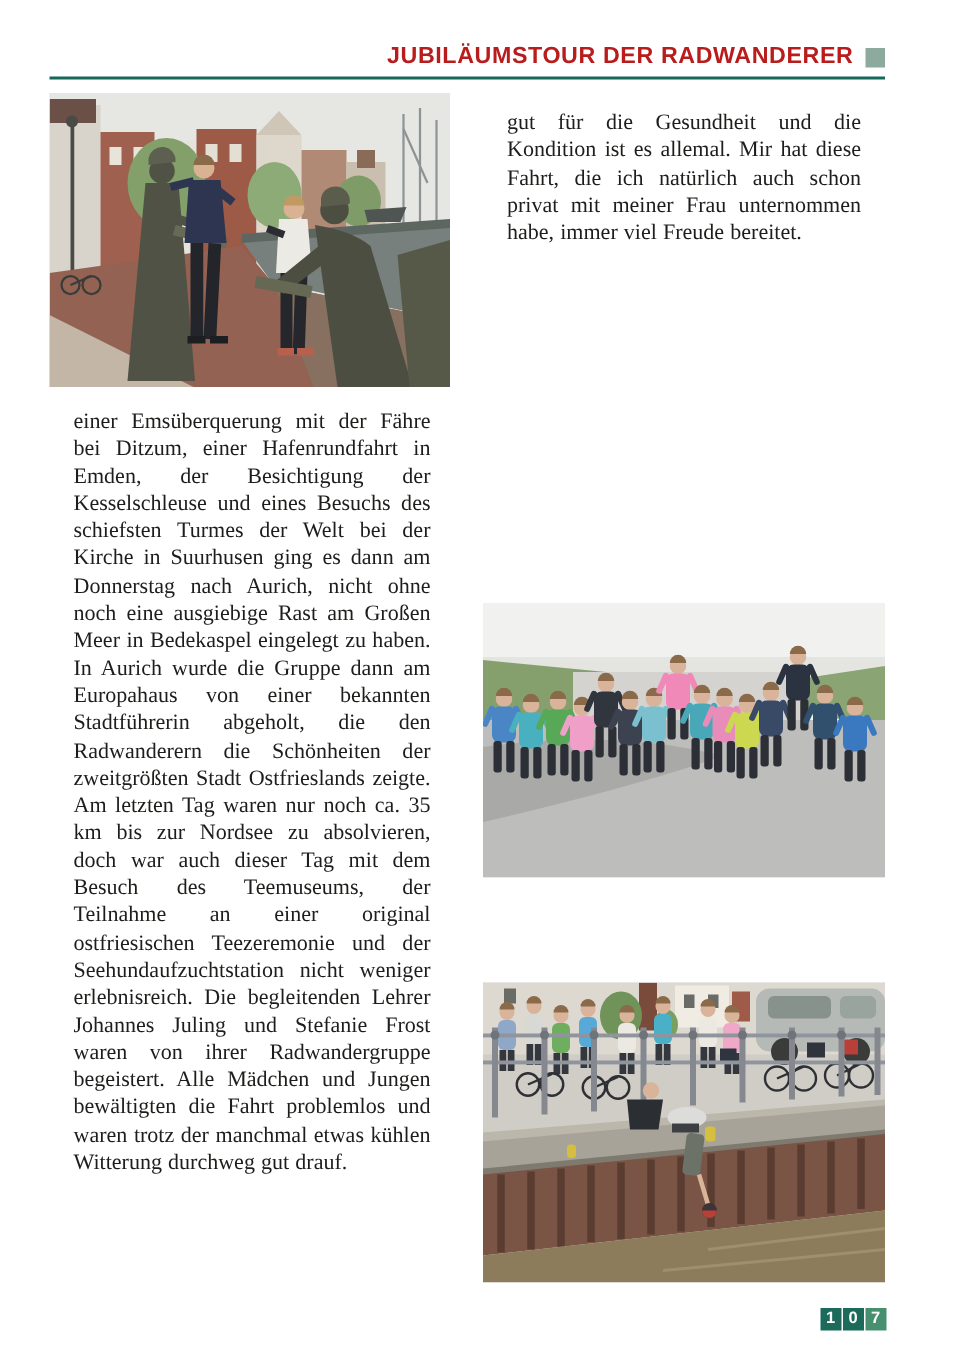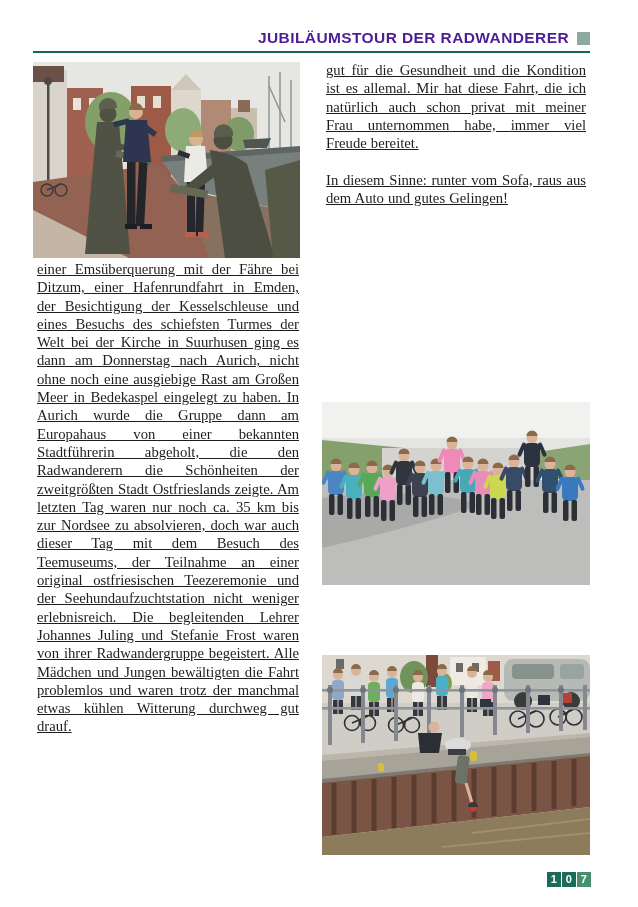--- a/index.html
+++ b/index.html
@@ -8,31 +8,31 @@
     font-family:"Liberation Serif","DejaVu Serif",serif;color:#1d1d1b;
     overflow:hidden;
   }
   
   .header{
     position:absolute;top:29px;left:33px;width:557px;height:18px;
     display:flex;justify-content:flex-end;align-items:center;gap:8px;
   }
   .header-title{
     font-family:"Liberation Sans","DejaVu Sans",sans-serif;
-    font-weight:bold;font-size:15.5px;letter-spacing:0.4px;color:#4c1d95;
+    font-weight:bold;font-size:15.5px;letter-spacing:0.4px;color:#b91c1c;
     white-space:nowrap;
   }
   .header-square{width:13px;height:13px;background:#8cab9e;flex:0 0 auto;}
   .header-rule{position:absolute;top:51px;left:33px;width:557px;height:2px;background:#15695a;}
   
   .col{
     font-size:14.7px;line-height:18.3px;text-align:justify;
     hyphens:auto;-webkit-hyphens:auto;word-spacing:0.4px;
   }
-  .col p{margin:4px;text-decoration:underline;}
+  .col p{margin:16px;}
   .col p + p{margin-top:18.3px;}
   #left-col{position:absolute;left:33px;top:256px;width:270px;}
   #right-col{position:absolute;left:322px;top:57px;width:268px;}
   .signature{margin-top:18.3px;}
   
   .photo{position:absolute;overflow:hidden;background:#ddd;}
   .photo svg{display:block;width:100%;height:100%;}
   #photo1{left:33px;top:62px;width:267px;height:196px;}
   #photo2{left:322px;top:402px;width:268px;height:183px;}
   #photo3{left:322px;top:655px;width:268px;height:200px;}
@@ -153,21 +153,20 @@
     <polygon points="232,108 267,98 267,196 240,196" fill="#565948"></polygon>
   </svg>
 </figure>
 
 <div class="col" id="left-col">
   <p>einer Emsüberquerung mit der Fähre bei Ditzum, einer Hafenrundfahrt in Emden, der Besichtigung der Kesselschleuse und eines Besuchs des schiefsten Turmes der Welt bei der Kirche in Suurhusen ging es dann am Donnerstag nach Aurich, nicht ohne noch eine ausgiebige Rast am Großen Meer in Bedekaspel eingelegt zu haben. In Aurich wurde die Gruppe dann am Europahaus von einer bekannten Stadtführerin abgeholt, die den Radwanderern die Schönheiten der zweitgrößten Stadt Ostfrieslands zeigte. Am letzten Tag waren nur noch ca. 35 km bis zur Nordsee zu absolvieren, doch war auch dieser Tag mit dem Besuch des Teemuseums, der Teilnahme an einer original ostfriesischen Teezeremonie und der Seehundaufzuchtstation nicht weniger erlebnisreich. Die begleitenden Lehrer Johannes Juling und Stefanie Frost waren von ihrer Radwandergruppe begeistert. Alle Mädchen und Jungen bewältigten die Fahrt problemlos und waren trotz der manchmal etwas kühlen Witterung durchweg gut drauf.</p>
 </div>
 
 <div class="col" id="right-col">
   <p>gut für die Gesundheit und die Kondition ist es allemal. Mir hat diese Fahrt, die ich natürlich auch schon privat mit meiner Frau unternommen habe, immer viel Freude bereitet.</p>
-  <p>In diesem Sinne: runter vom Sofa, raus aus dem Auto und gutes Gelingen!</p>
 </div>
 
 <figure class="photo" id="photo2" role="img" style="margin:0;" aria-label="Radwandergruppe springt gemeinsam auf einem asphaltierten Weg in die Luft">
   <svg viewBox="0 0 268 183" preserveAspectRatio="none">
     <defs>
       <g id="jf">
         <rect x="-12.5" y="-22" width="4" height="15" rx="2" fill="currentColor" transform="rotate(24 -10.5 -14)"></rect>
         <rect x="8.5" y="-22" width="4" height="15" rx="2" fill="currentColor" transform="rotate(-24 10.5 -14)"></rect>
         <circle cx="0" cy="-26" r="5.5" fill="#d9b49b"></circle>
         <path d="M-5.5,-28 a5.5,5.5 0 0 1 11,0 z" fill="#8a6a48"></path>

